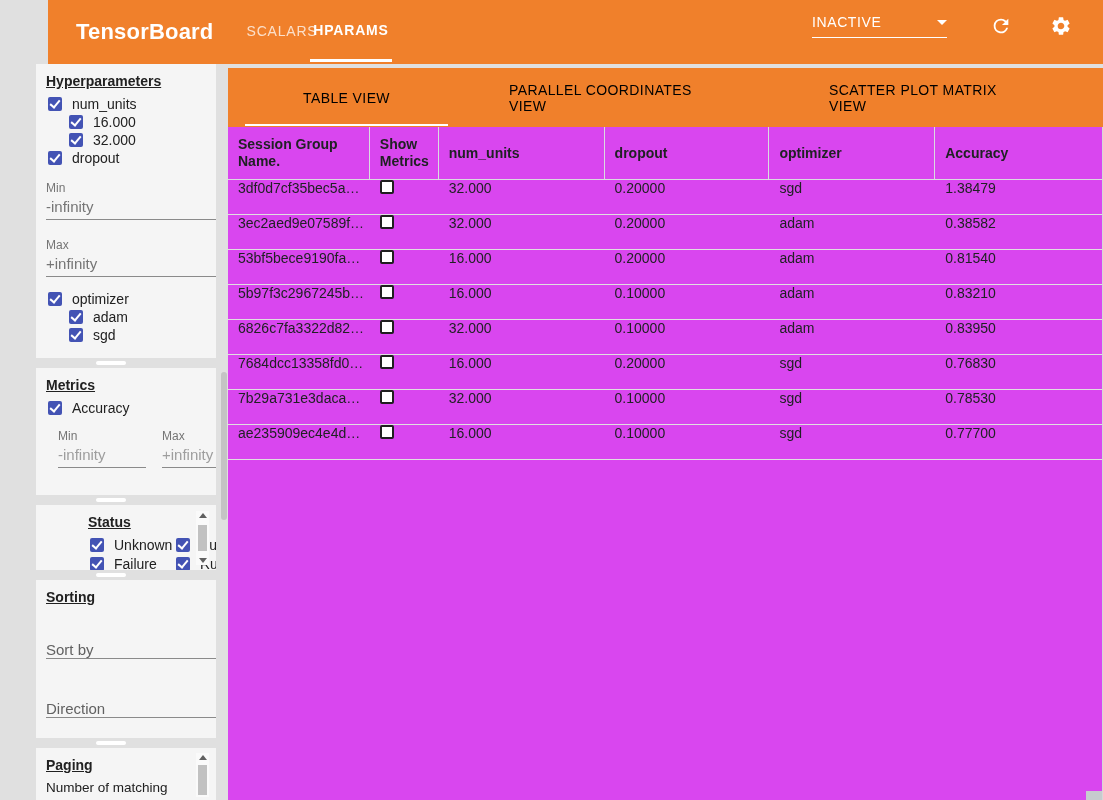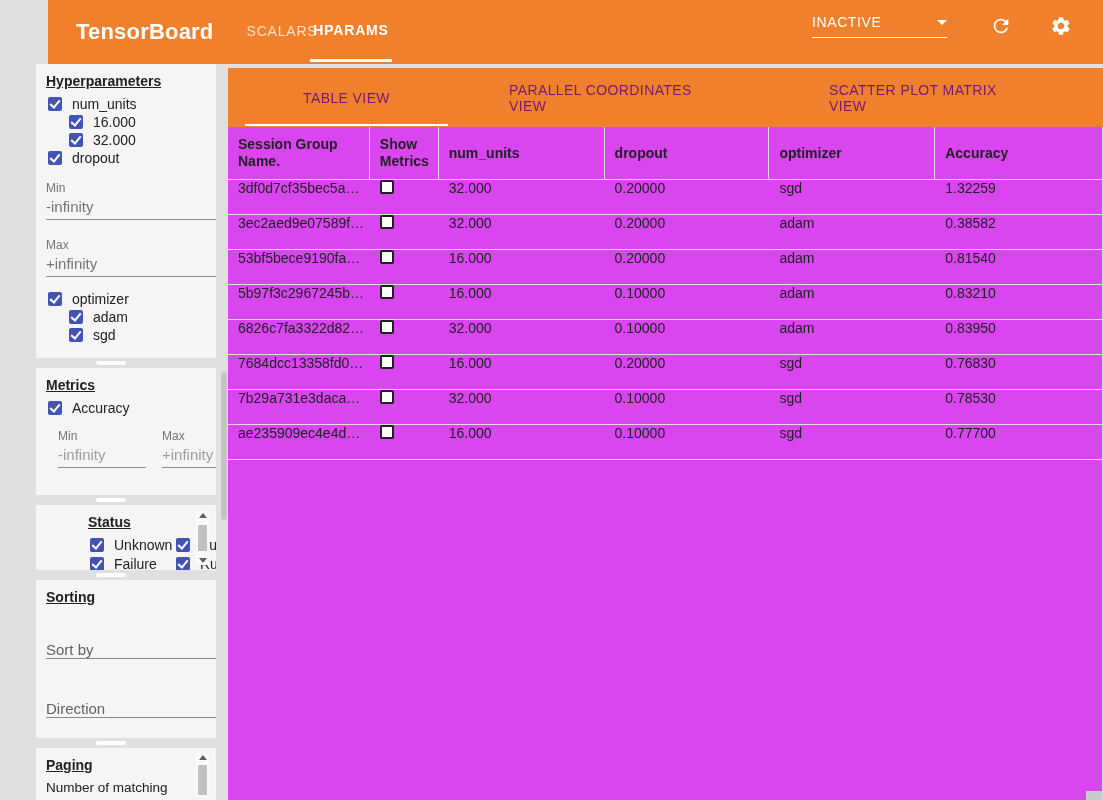--- a/index.html
+++ b/index.html
@@ -124,21 +124,21 @@
   .paging-text { font-size:13.5px; color:#212121; line-height:18px; margin:4px 28px 0 10px; }
 
   
   .main-tabbar {
     position:absolute; left:228px; top:68px; width:875px; height:59px;
     background:#f0802b;
   }
   .mtab {
     position:absolute; top:0; height:100%;
     display:flex; align-items:center; justify-content:center;
-    color:#701a75; font-size:14px; letter-spacing:.4px; cursor:pointer;
+    color:#000000; font-size:14px; letter-spacing:.4px; cursor:pointer;
   }
   .mtab1 { left:17px;  width:203px; }
   .mtab2 { left:281px; width:202px; }
   .mtab3 { left:601px; width:202px; }
   .mtab.active::after {
     content:""; position:absolute; left:0; right:0; bottom:1px; height:2px; background:#fff;
   }
 
   .table-area {
     position:absolute; left:228px; top:127px; width:875px; height:673px;
@@ -329,21 +329,21 @@
   </div>
 
   <div class="trow">
     <div class="cell c0">3df0d7cf35bec5a…</div>
     <div class="c1">
         <div class="cb-empty"></div>
       </div>
     <div class="cell c2">32.000</div>
     <div class="cell c3">0.20000</div>
     <div class="cell c4">sgd</div>
-    <div class="cell c5">1.32259</div>
+    <div class="cell c5">1.38479</div>
   </div>
   <div class="trow">
     <div class="cell c0">3ec2aed9e07589f…</div>
     <div class="c1">
         <div class="cb-empty"></div>
       </div>
     <div class="cell c2">32.000</div>
     <div class="cell c3">0.20000</div>
     <div class="cell c4">adam</div>
     <div class="cell c5">0.38582</div>

